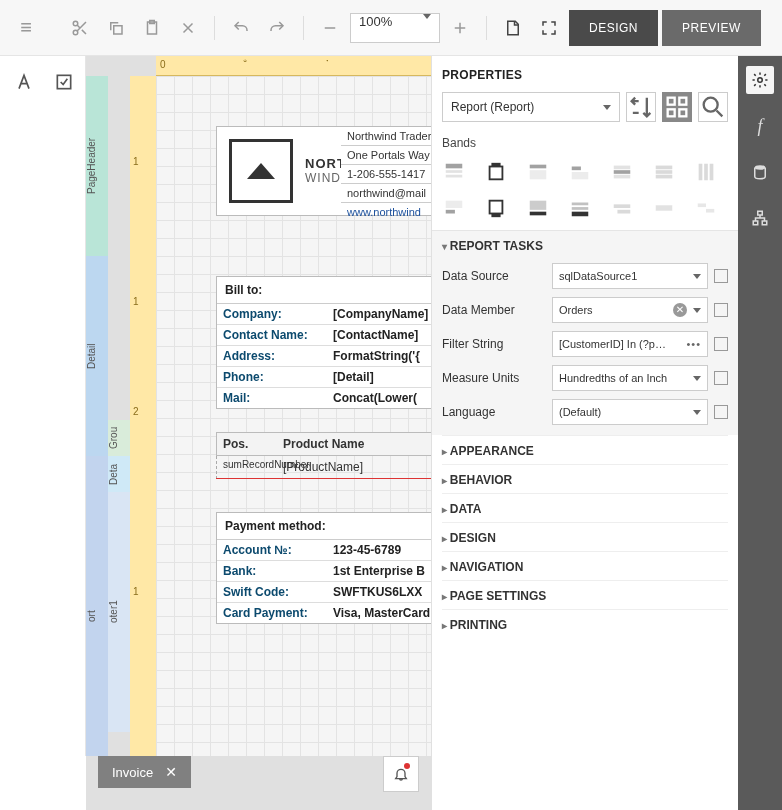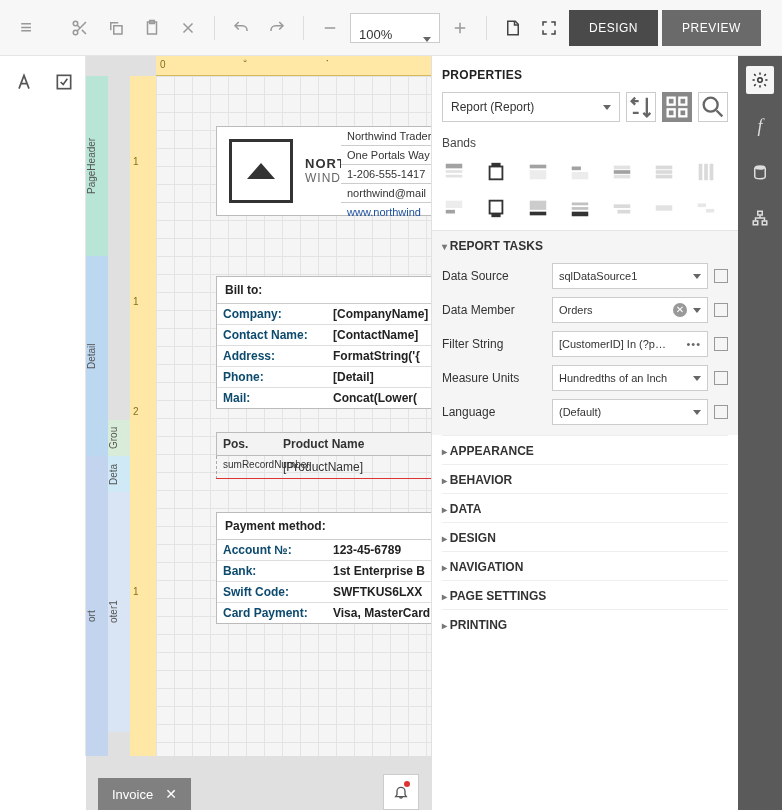--- a/index.html
+++ b/index.html
@@ -3,21 +3,21 @@
 <meta charset="utf-8">
 <style>
   * { box-sizing: border-box; margin: 0; padding: 0; }
   body { font-family: "Segoe UI", Arial, sans-serif; font-size: 12px; color: #333; background: #fff; width: 782px; height: 810px; overflow: hidden; position: relative; }
 
   
   .toolbar { height: 56px; background: #f7f7f7; border-bottom: 1px solid #e5e5e5; display: flex; align-items: center; padding: 0 10px; gap: 4px; }
   .toolbar .tb-btn { width: 32px; height: 32px; display: flex; align-items: center; justify-content: center; color: #999; border-radius: 3px; }
   .toolbar .tb-btn svg { width: 18px; height: 18px; }
   .toolbar .sep { width: 1px; height: 24px; background: #ddd; margin: 0 6px; }
-  .zoom-box { width: 90px; height: 30px; border: 1px solid #ccc; background: #fff; display: flex; align-items: flex-end; padding: 0 8px; justify-content: space-between; }
+  .zoom-box { width: 90px; height: 30px; border: 1px solid #ccc; background: #fff; display: flex; align-items: flex-start; padding: 0 8px; justify-content: space-between; }
   .zoom-box span { font-size: 13px; color: #333; }
   .toolbar .big-btn { height: 36px; padding: 0 20px; display: flex; align-items: center; justify-content: center; font-size: 12px; letter-spacing: 0.5px; }
   .design-btn { background: #4a4a4a; color: #fff; }
   .preview-btn { background: #6a6a6a; color: #fff; }
   .hamburger { font-size: 20px; color: #666; }
 
   
   .toolbox { position: absolute; left: 0; top: 56px; bottom: 54px; width: 86px; background: #fff; border-right: 1px solid #e5e5e5; padding: 8px 6px; display: flex; gap: 2px; }
   .tool-row { display: flex; gap: 4px; }
   .tool { width: 36px; height: 36px; display: flex; align-items: center; justify-content: center; color: #555; }
@@ -54,21 +54,21 @@
   .section-head{padding:6px 8px;font-weight:bold;color:#222;border-bottom:1px solid #ccc;}
   .field-row{display:flex;border-bottom:1px solid #ddd;}
   .field-row .label{width:110px;padding:3px 6px;color:#0c4a6e;font-weight:600;}
   .field-row .value{flex:1;padding:3px 6px;color:#222;font-weight:600;}
   .table-head{display:flex;background:#f3f3f3;border:1px solid #bbb;}
   .table-head div{padding:4px 6px;font-weight:600;}
   .table-row{display:flex;border:1px dashed #aaa;border-top:none;}
   .table-row div{padding:4px 6px;}
   .red-line{position:absolute;left:60px;width:300px;border-top:1px solid #d33;}
   
-  .bottombar{position:absolute;left:86px;bottom:0;right:351px;height:54px;background:#e0e0e0;display:flex;align-items:flex-end;padding:0 12px;gap:10px;}
+  .bottombar{position:absolute;left:86px;bottom:0;right:351px;height:54px;background:#e0e0e0;display:flex;align-items:flex-start;padding:0 12px;gap:10px;}
   .tab{background:#808080;color:#fff;padding:8px 14px;display:flex;align-items:center;gap:12px;font-size:13px;}
   .tab .close{font-size:14px;}
   .bell-btn{margin-left:auto;width:36px;height:36px;background:#fff;border:1px solid #ccc;display:flex;align-items:center;justify-content:center;position:relative;}
   .bell-btn .dot{position:absolute;top:6px;right:8px;width:6px;height:6px;background:#d33;border-radius:50%;}
 
   
   .side-tabs{position:absolute;right:0;top:56px;width:44px;bottom:0;background:#5a5a5a;display:flex;flex-direction:column;align-items:center;padding-top:10px;gap:18px;}
   .side-tab{width:28px;height:28px;display:flex;align-items:center;justify-content:center;color:#ddd;}
   .side-tab.active{background:#f5f5f5;color:#333;border-radius:2px;}
   .side-tab svg{width:18px;height:18px;}

